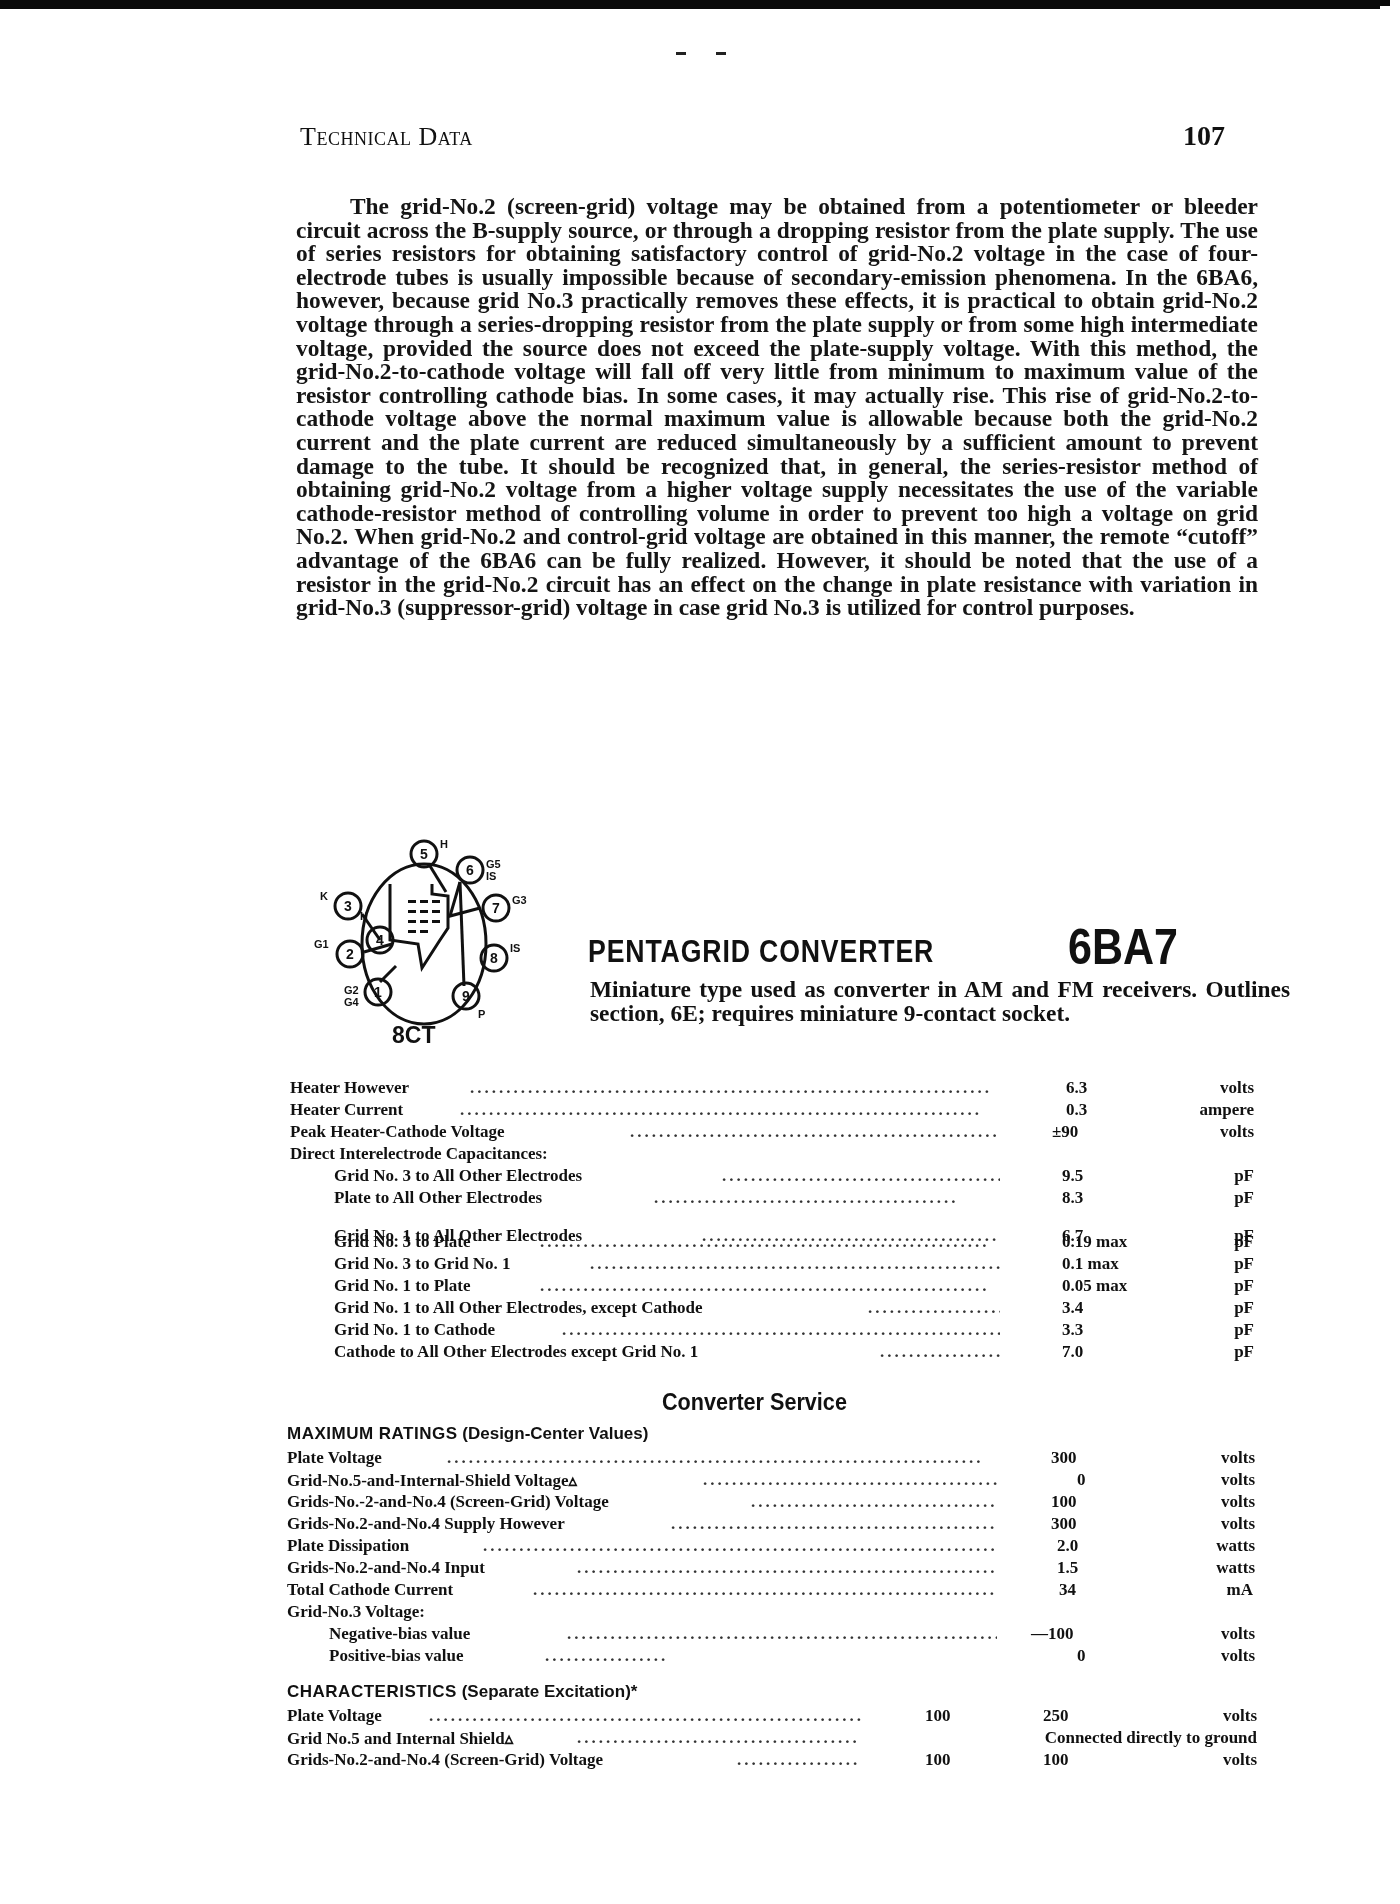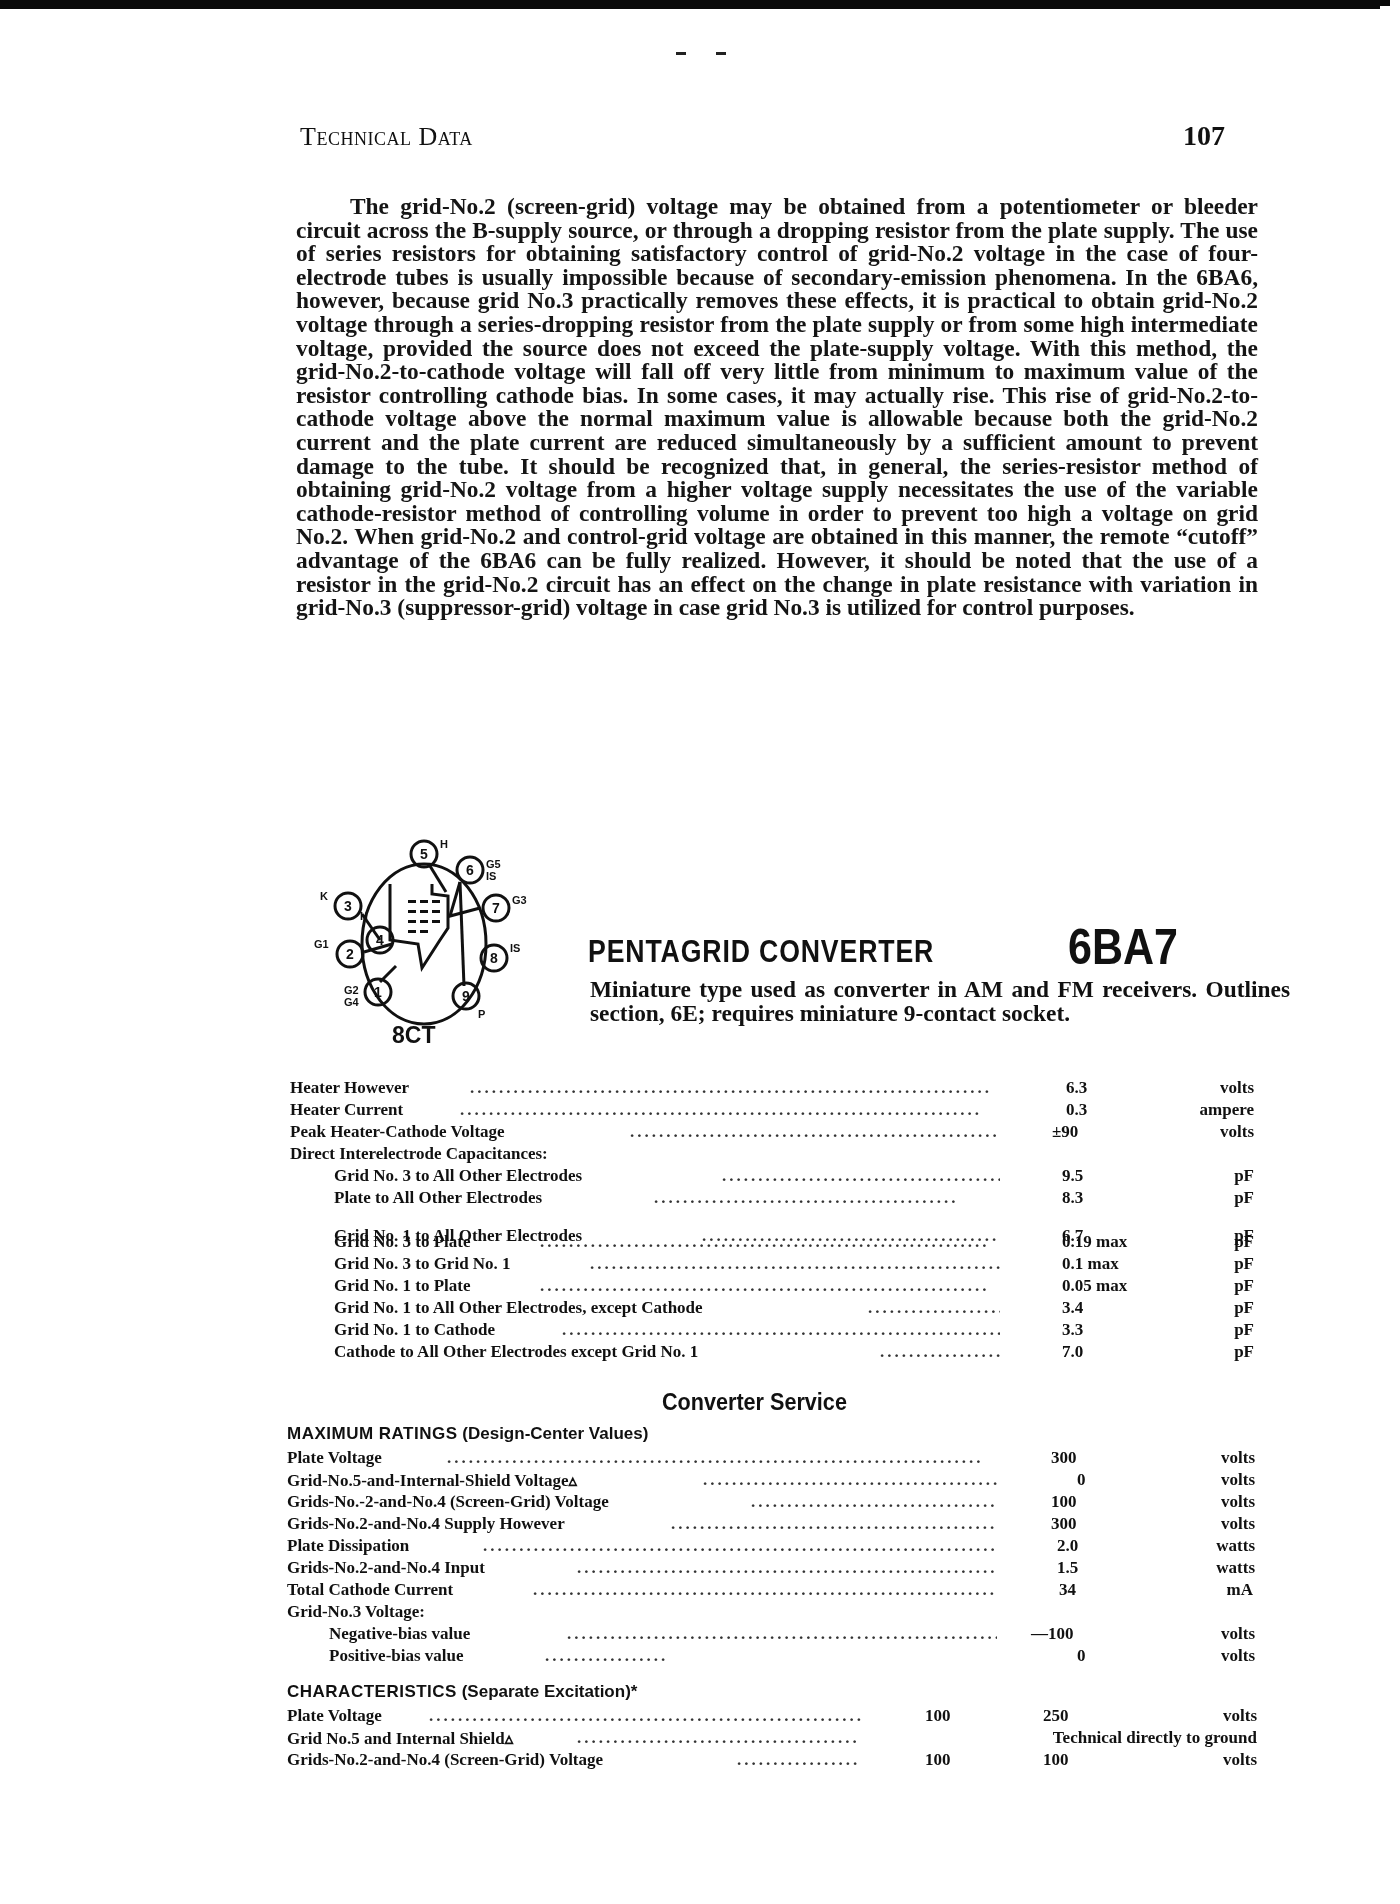--- a/index.html
+++ b/index.html
@@ -273,21 +273,21 @@
   <div class="row" style="top:0">
     <span class="lbl">Plate Voltage</span>
     <span class="dots" style="left:142px;width:432px">............................................................</span>
     <span class="val" style="left:638px">100</span>
     <span class="val" style="left:756px">250</span>
     <span class="unit" style="right:30px">volts</span>
   </div>
   <div class="row" style="top:22px">
     <span class="lbl">Grid No.5 and Internal Shield▵</span>
     <span class="dots" style="left:290px;width:284px">.......................................</span>
-    <span class="unit" style="right:30px">Technical directly to ground</span>
+    <span class="unit" style="right:30px">Connected directly to ground</span>
   </div>
   <div class="row" style="top:44px">
     <span class="lbl">Grids-No.2-and-No.4 (Screen-Grid) Voltage</span>
     <span class="dots" style="left:450px;width:124px">.................</span>
     <span class="val" style="left:638px">100</span>
     <span class="val" style="left:756px">100</span>
     <span class="unit" style="right:30px">volts</span>
   </div>
 </div>
 

